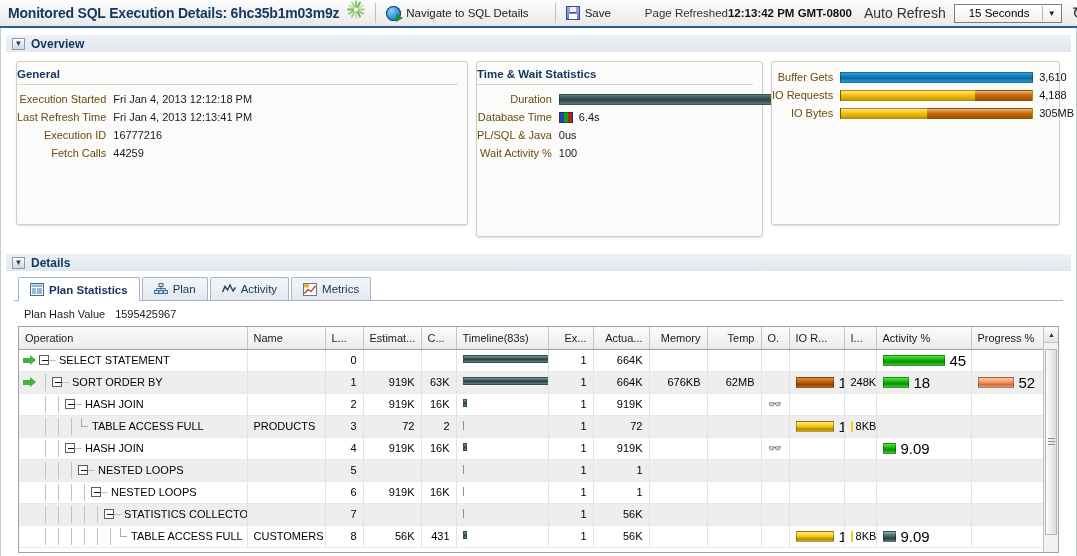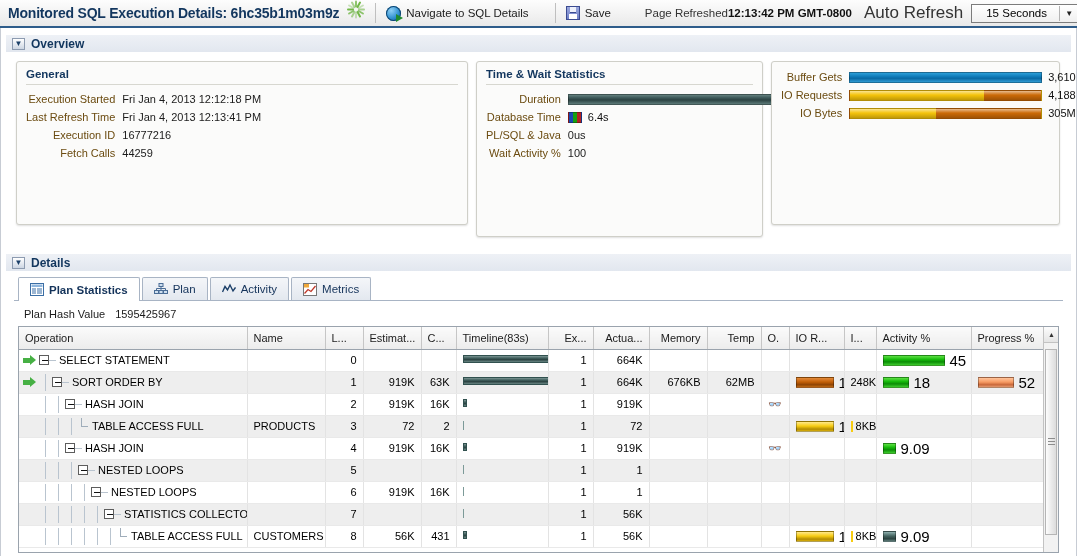--- a/index.html
+++ b/index.html
@@ -87,21 +87,21 @@
     position:absolute; left:3px; top:0; right:3px; height:5px;
     background:#eef1fb; border-bottom:1px solid #3b4b91;
   }
   .save-icon::after {
     content:"";
     position:absolute; left:2px; bottom:0; right:2px; height:5px;
     background:#ffffff;
   }
   .refresh-label { color:#333; font-size:11.5px; }
   .refresh-time { font-weight:bold; color:#111; font-size:11.5px; }
-  .auto-refresh-label { color:#333; font-size:17px; margin-left:12px; }
+  .auto-refresh-label { color:#333; font-size:14px; margin-left:12px; }
   .select-box {
     margin-left: 8px;
     height: 19px;
     min-width: 108px;
     border: 1px solid #7c7c7c;
     background: linear-gradient(to bottom,#ffffff,#f0f0f0);
     display: flex;
     align-items: center;
     font-size: 11.5px;
     padding-left: 14px;
@@ -151,21 +151,21 @@
   .overview-row {
     display: flex;
     gap: 8px;
     padding: 8px 10px 10px 10px;
   }
   .panel {
     background: #fbfbfa;
     border: 1px solid #cfcfc8;
     border-radius: 3px;
     box-shadow: 0 1px 2px rgba(0,0,0,.13);
-    padding: 6px 9px 8px 9px;
+    padding: 6px 9px 8px 0;
   }
   .panel-title {
     font-size: 11.5px;
     font-weight: bold;
     color: #12365e;
     padding-bottom: 4px;
     margin-bottom: 5px;
     border-bottom: 1px solid #d7d7d0;
   }
   .p-general { width: 452px; height: 164px; }

